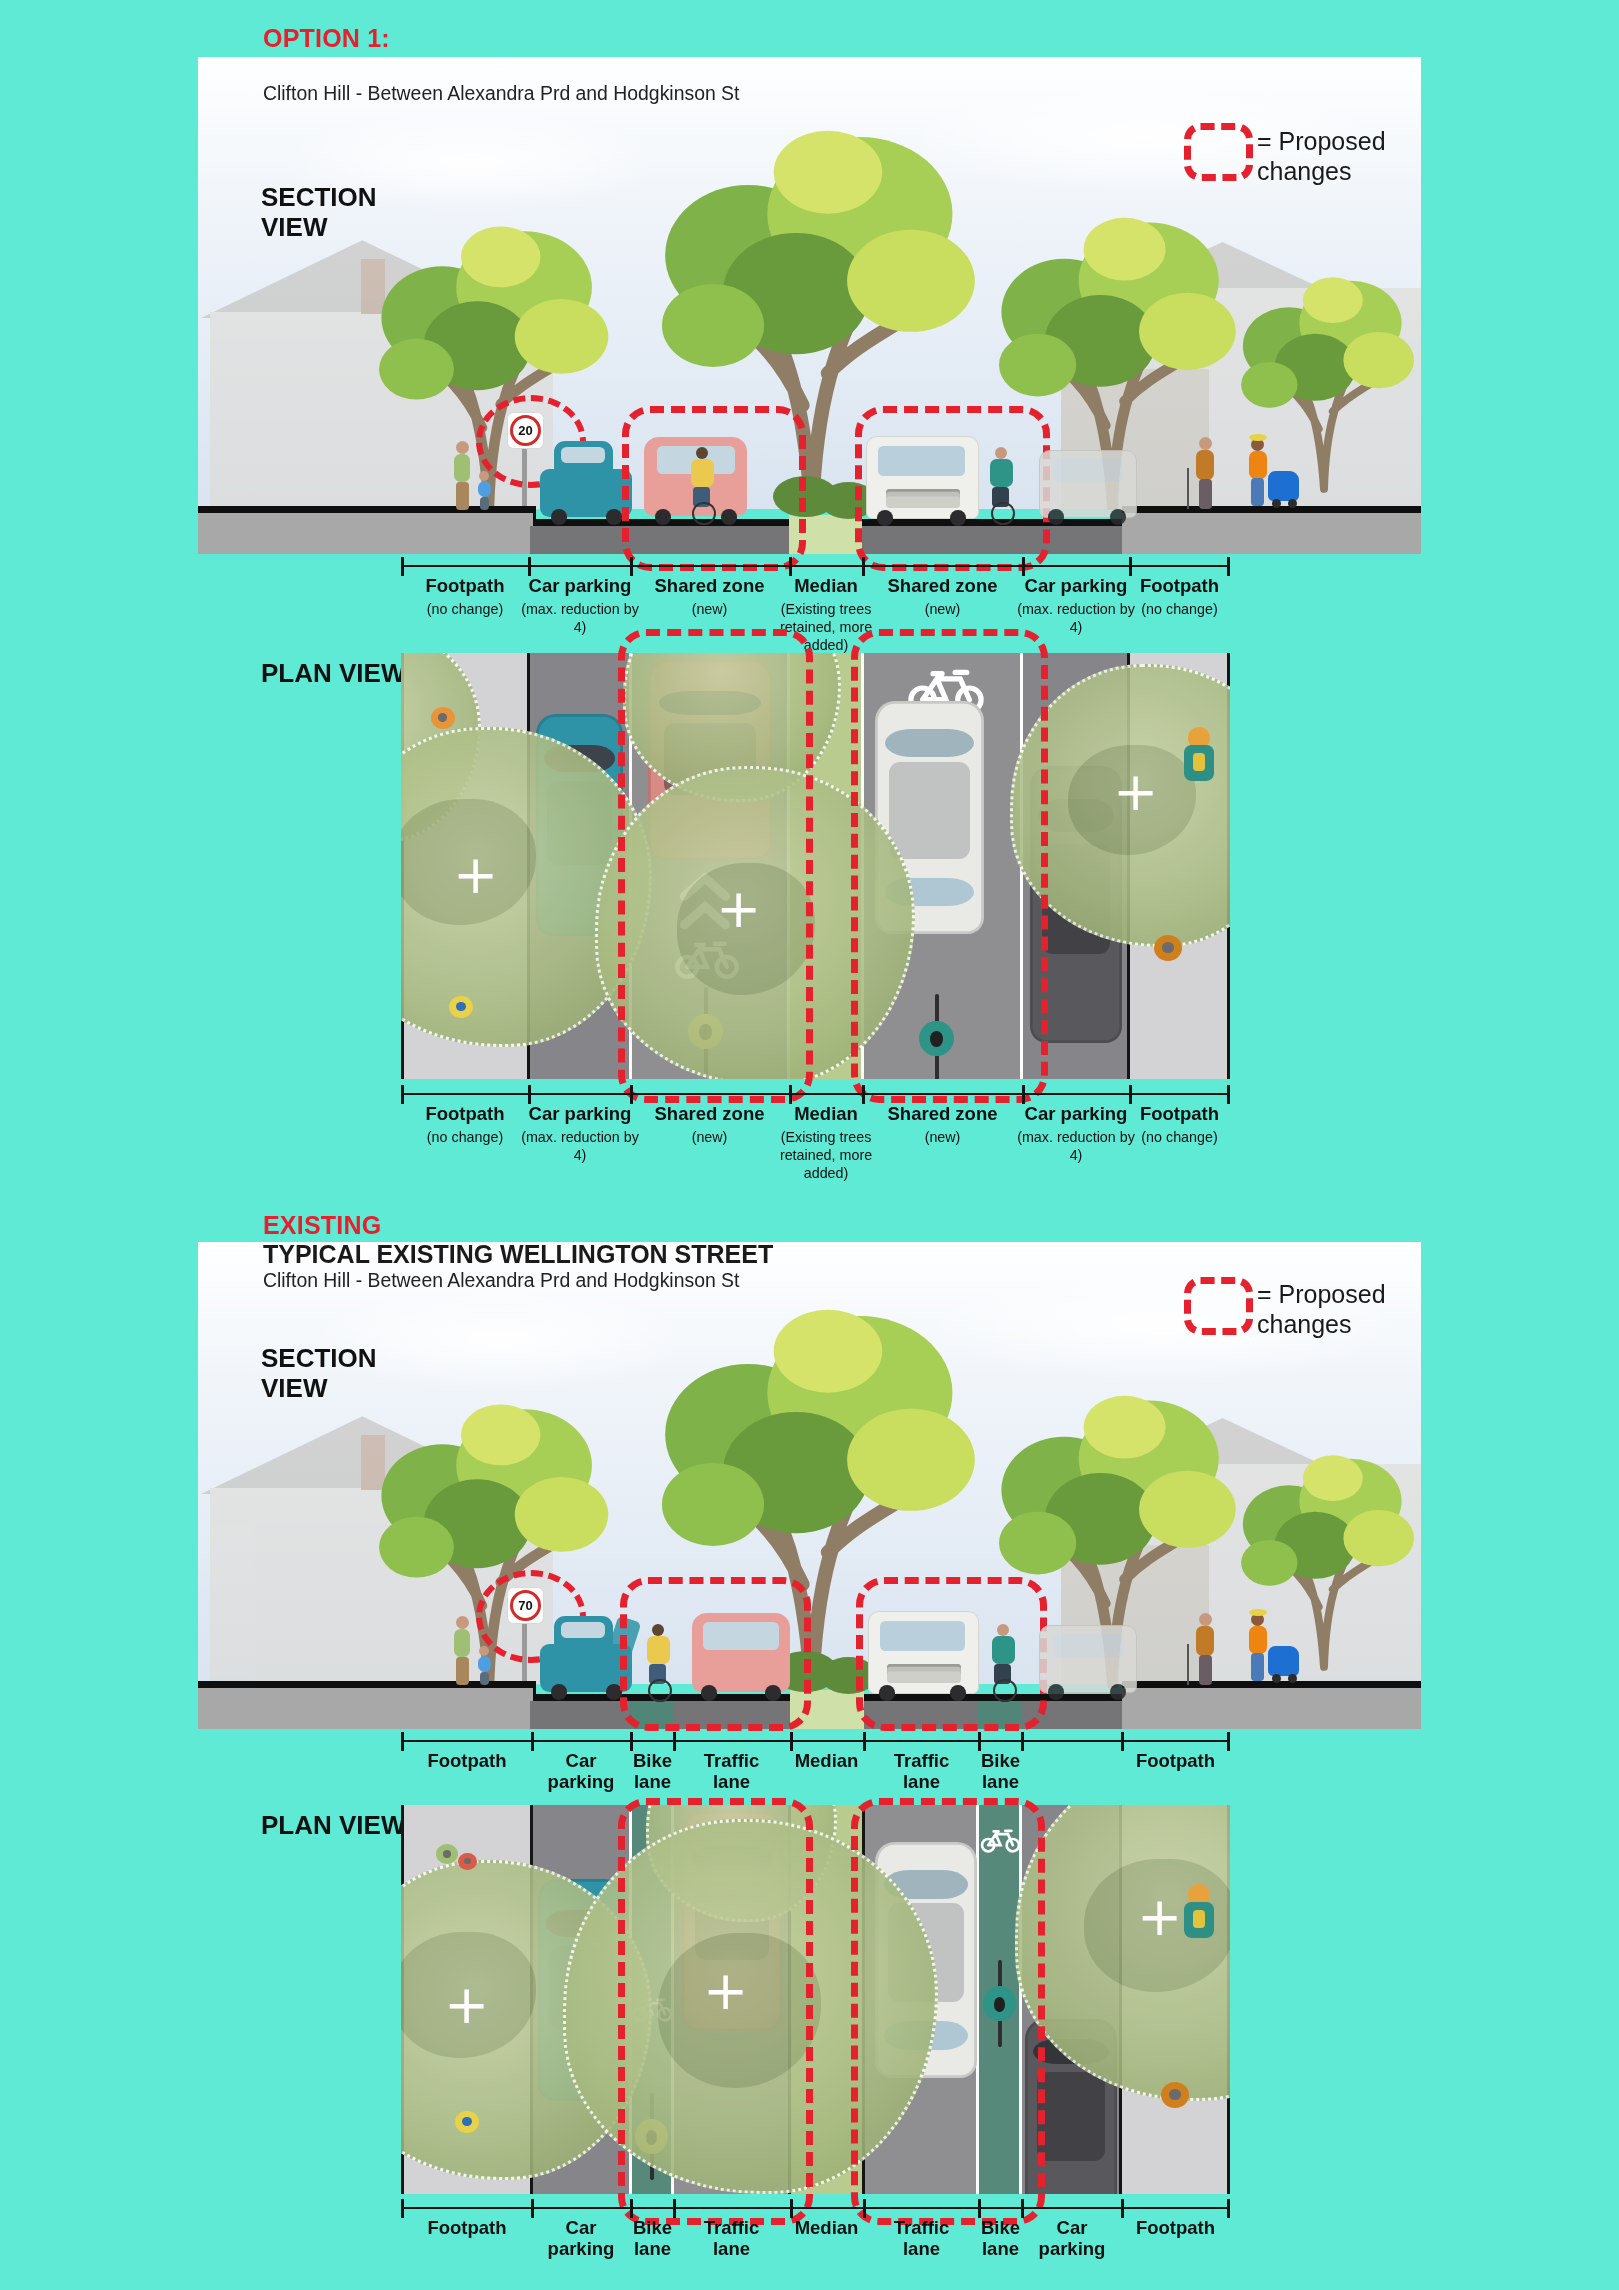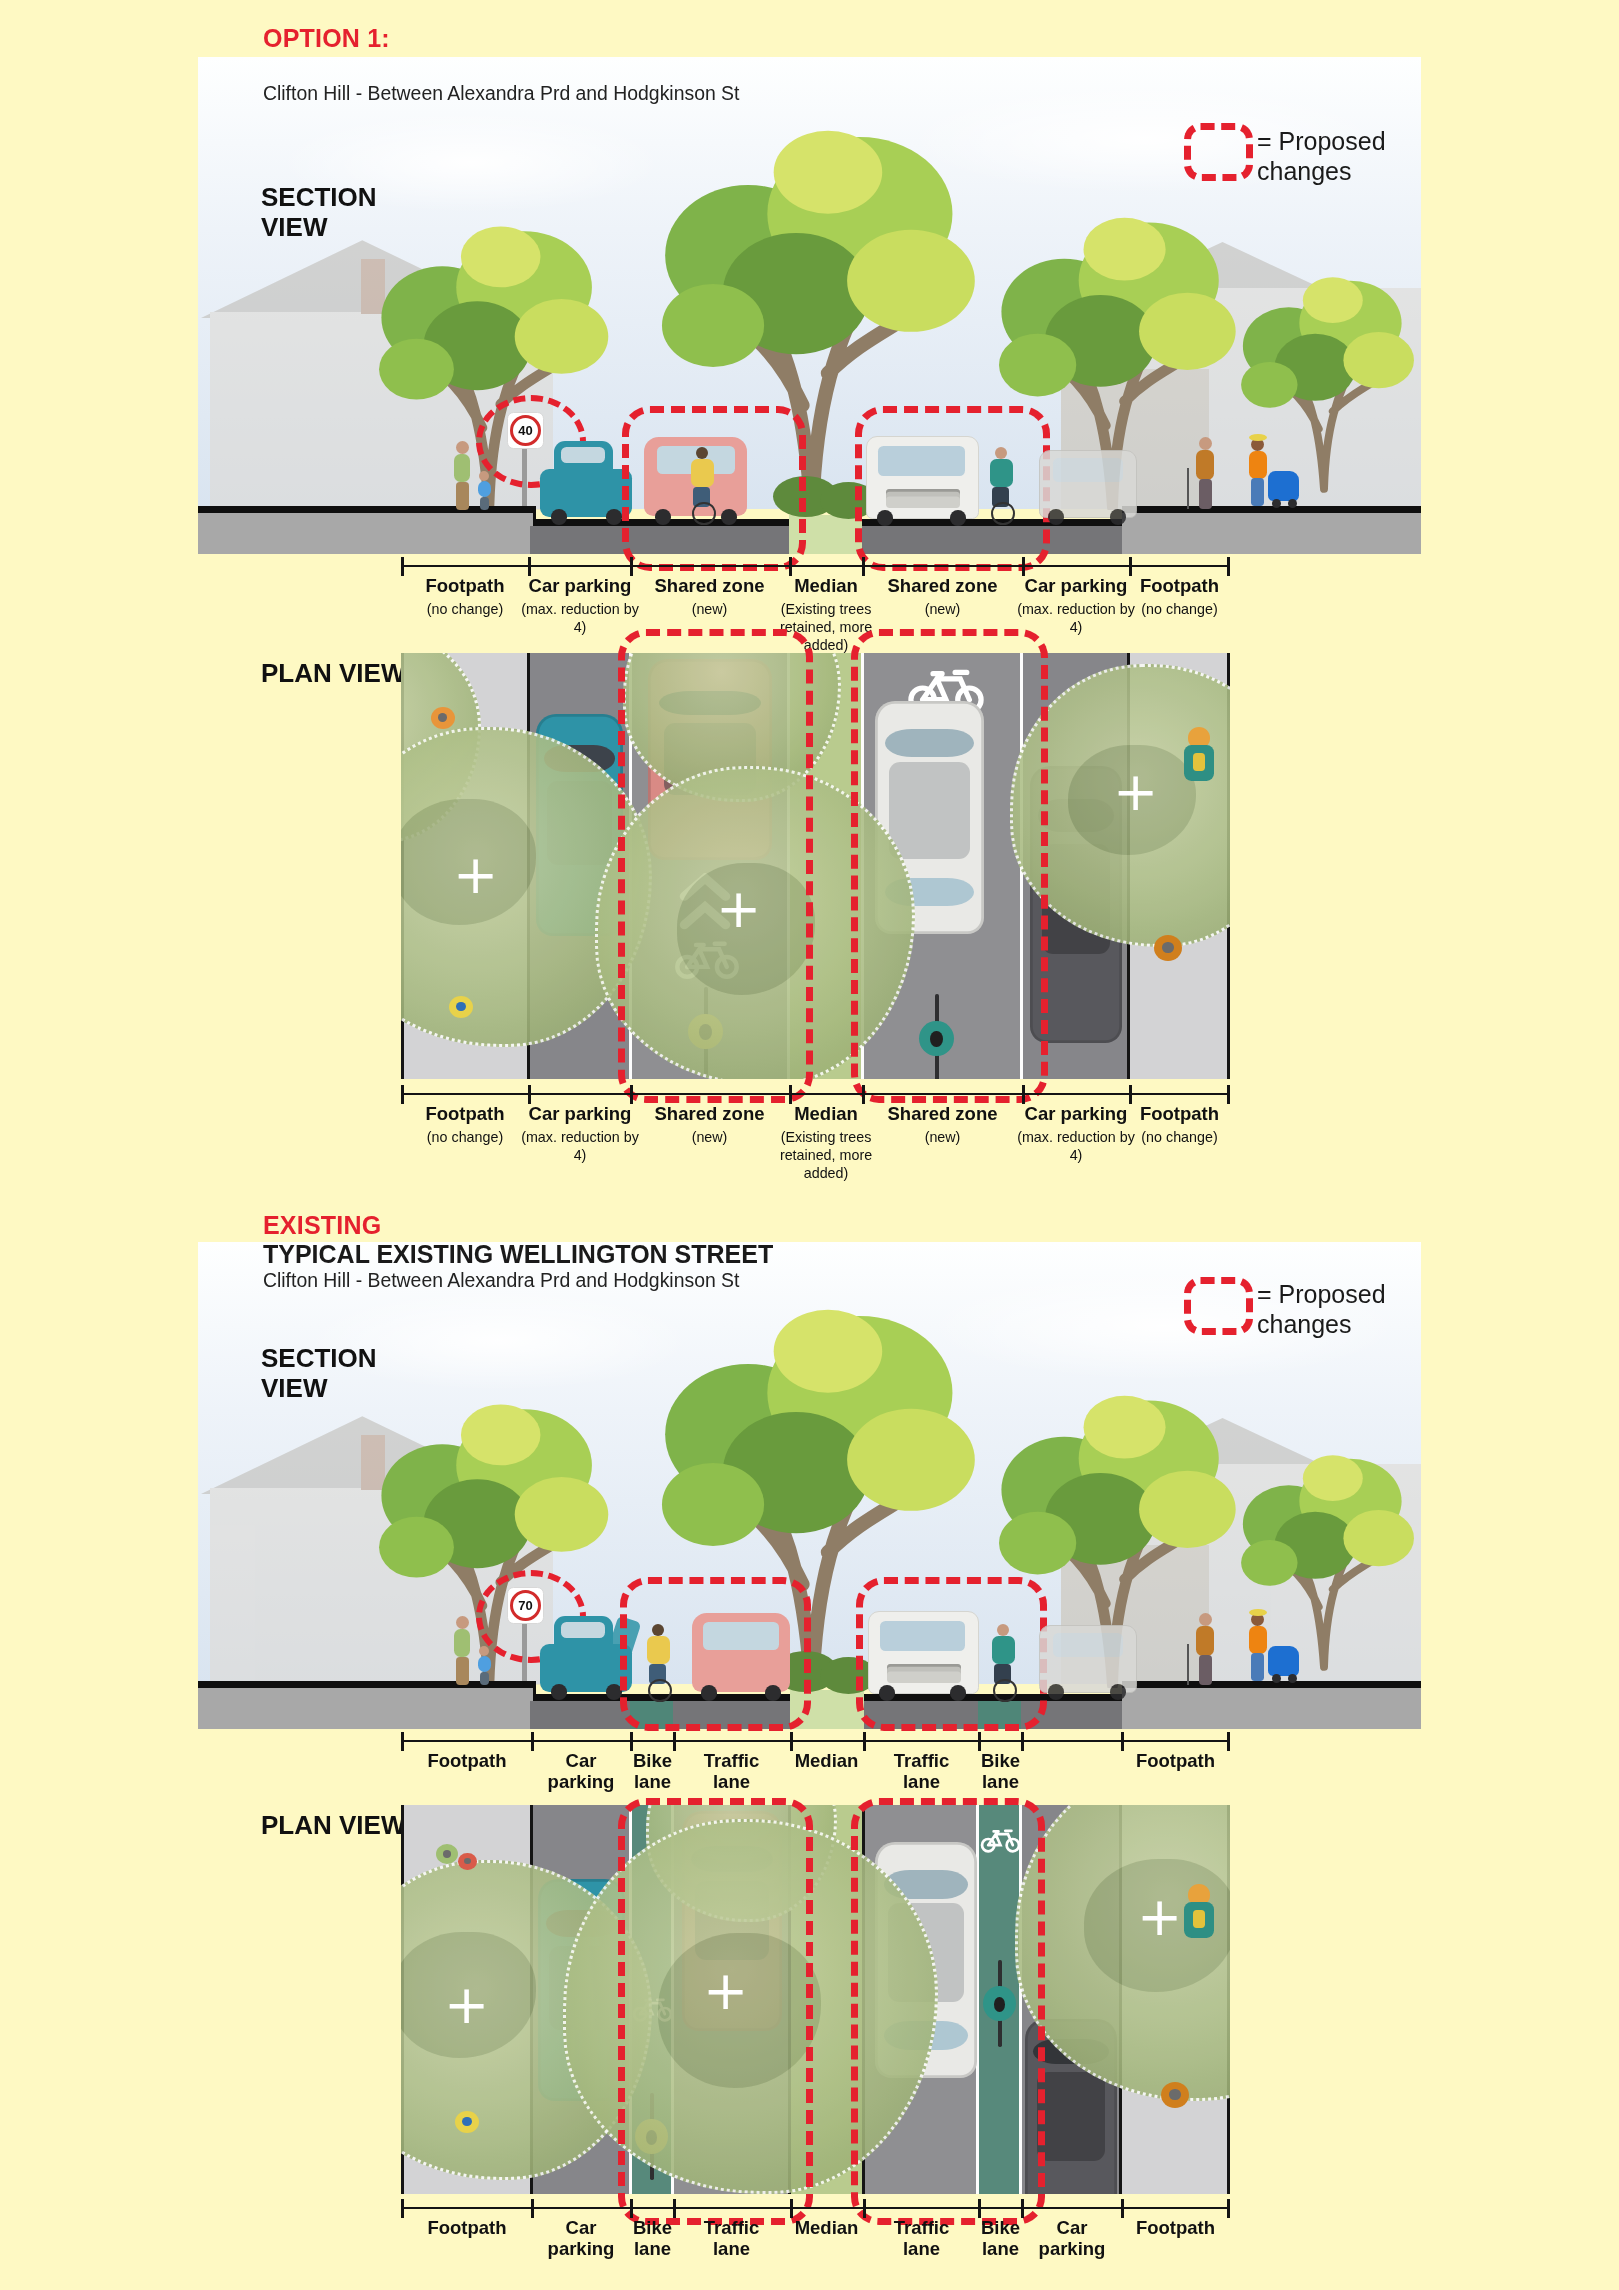--- a/index.html
+++ b/index.html
@@ -1,21 +1,21 @@
 <!DOCTYPE html>
 <html style="font-size:14.8px"><head>
 <meta charset="utf-8">
 <style>
   :root{
     --red:#e5212e; --ink:#141414;
     --fp:#d3d3d5; --park:#86868a; --road:#8f8f92; --bike:#57897b; --med:#b9cb8e;
   }
   html,body{margin:0;padding:0;background:#fff;}
   body{font-family:"Liberation Sans",sans-serif;color:#161616;}
-  #stage{position:relative;width:1620px;height:2291px;background:#fef9c3;overflow:hidden;}
+  #stage{position:relative;width:1620px;height:2291px;background:#5eead4;overflow:hidden;}
   .a{position:absolute;}
   
   .eyebrow{font-size:25px;font-weight:800;color:var(--red);letter-spacing:0.2px;}
   .h-title{font-size:25px;font-weight:800;color:#1a1a1a;}
   .h-sub{font-size:19.4px;font-weight:400;color:#222;}
   .viewlbl{font-size:26px;font-weight:800;color:#111;line-height:1.15;}
   .legend-swatch{width:55px;height:44px;border:7.4px dashed var(--red);border-radius:16.6px;}
   .legend-text{font-size:25px;color:#1a1a1a;line-height:1.2;width:194px;}
   
   .sky{background:linear-gradient(180deg,#feffff 0%,#eef3f9 38%,#d9e4f0 100%);}
@@ -159,21 +159,21 @@
       <div class="legs" style="left:5.5px;top:41px;width:13px;height:28px;background:#a8875c;"></div>
     </div>
     <div class="a" style="left:476px;top:471px;width:16.6px;height:39px;">
       <div class="head" style="left:2.8px;top:0;width:10px;height:10px;background:#c79a7f;"></div>
       <div class="torso" style="left:1.8px;top:10px;width:13px;height:15.7px;background:#4f9fe0;"></div>
       <div class="legs" style="left:3.7px;top:26px;width:9.2px;height:13px;background:#5a6b7a;"></div>
     </div>
 
     <div class="a pole" style="left:522px;top:445px;width:4.6px;height:61px;"></div>
     <div class="a signplate" style="left:507px;top:412px;width:35px;height:35px;">
-      <div class="signring">40</div>
+      <div class="signring">20</div>
     </div>
     <div class="a dashcircle" style="left:476px;top:395px;width:98px;height:81px;"></div>
 
     <div class="a" style="left:540px;top:441px;width:92px;height:81px;">
       <div class="a vbody" style="left:14px;top:0;width:59px;height:39px;background:#2e93a7;">
         <div class="vglass" style="left:7.4px;top:5.5px;width:44px;height:16.6px;"></div>
       </div>
       <div class="a vbody" style="left:0;top:28px;width:92px;height:48px;background:#2e93a7;border-radius:9.2px;"></div>
       <div class="wheel" style="left:11px;top:68px;"></div>
       <div class="wheel" style="left:66px;top:68px;"></div>

